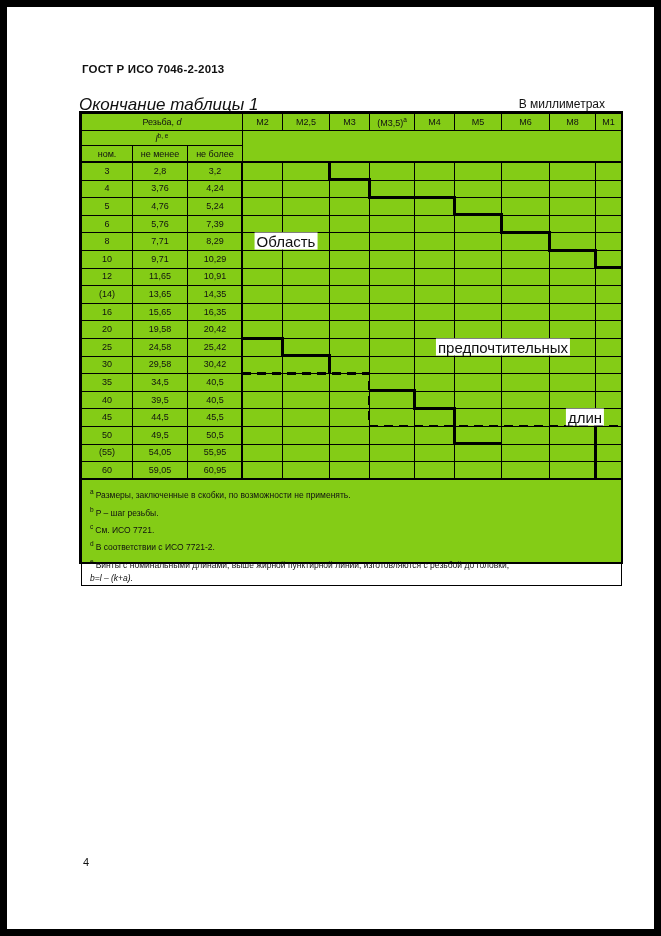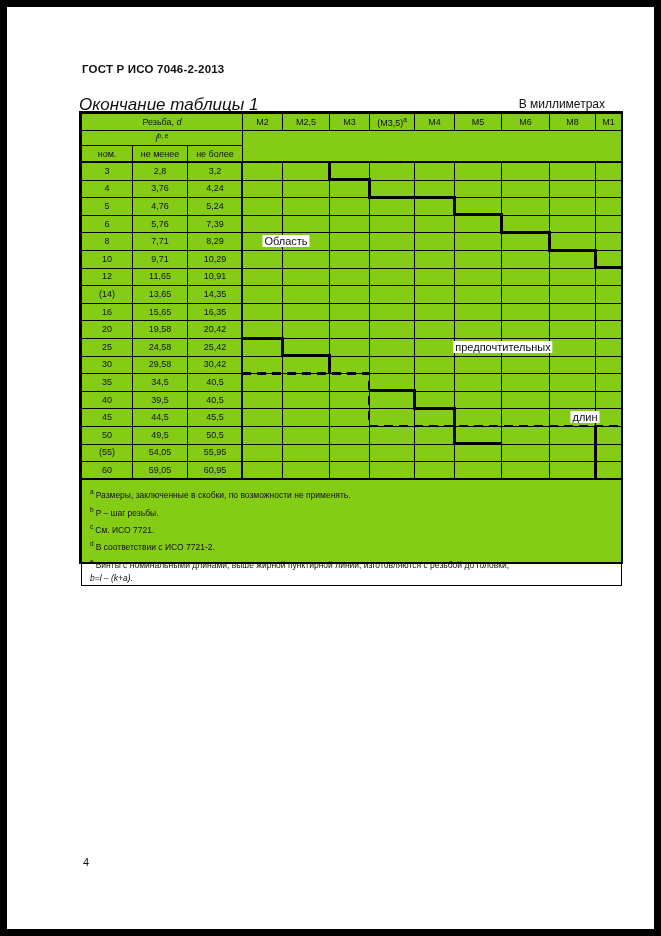--- a/index.html
+++ b/index.html
@@ -25,21 +25,21 @@
   tbody tr{height:17.6px;}
   td.sym{font-style:italic;font-size:10px;}
   td.sym sup, td.h1 sup{font-size:6.5px;font-style:normal;}
   tr.fnrow td{height:79px;border-top:2px solid #000;text-align:left;vertical-align:top;}
   .fnblock{padding:5px 8px 0 8px;}
   .fnline{font-size:8.5px;line-height:13.5px;white-space:nowrap;}
   .fnline sup{font-size:6.5px;margin-right:2px;}
   .fnline.it{font-style:italic;}
   svg.overlay{position:absolute;left:0;top:0;pointer-events:none;}
   .region-label{
-    position:absolute;font-size:11px;background:#fff;padding:0 2px;
+    position:absolute;font-size:15px;background:#fff;padding:0 2px;
     white-space:nowrap;transform:translate(-50%,-50%);z-index:3;text-align:right;
   }
   .page-number{position:absolute;left:76px;top:849px;font-size:11px;}
 </style>
 </head>
 <body>
 
 <div class="page">
 
   <div class="doc-code">ГОСТ Р ИСО 7046-2-2013</div>

